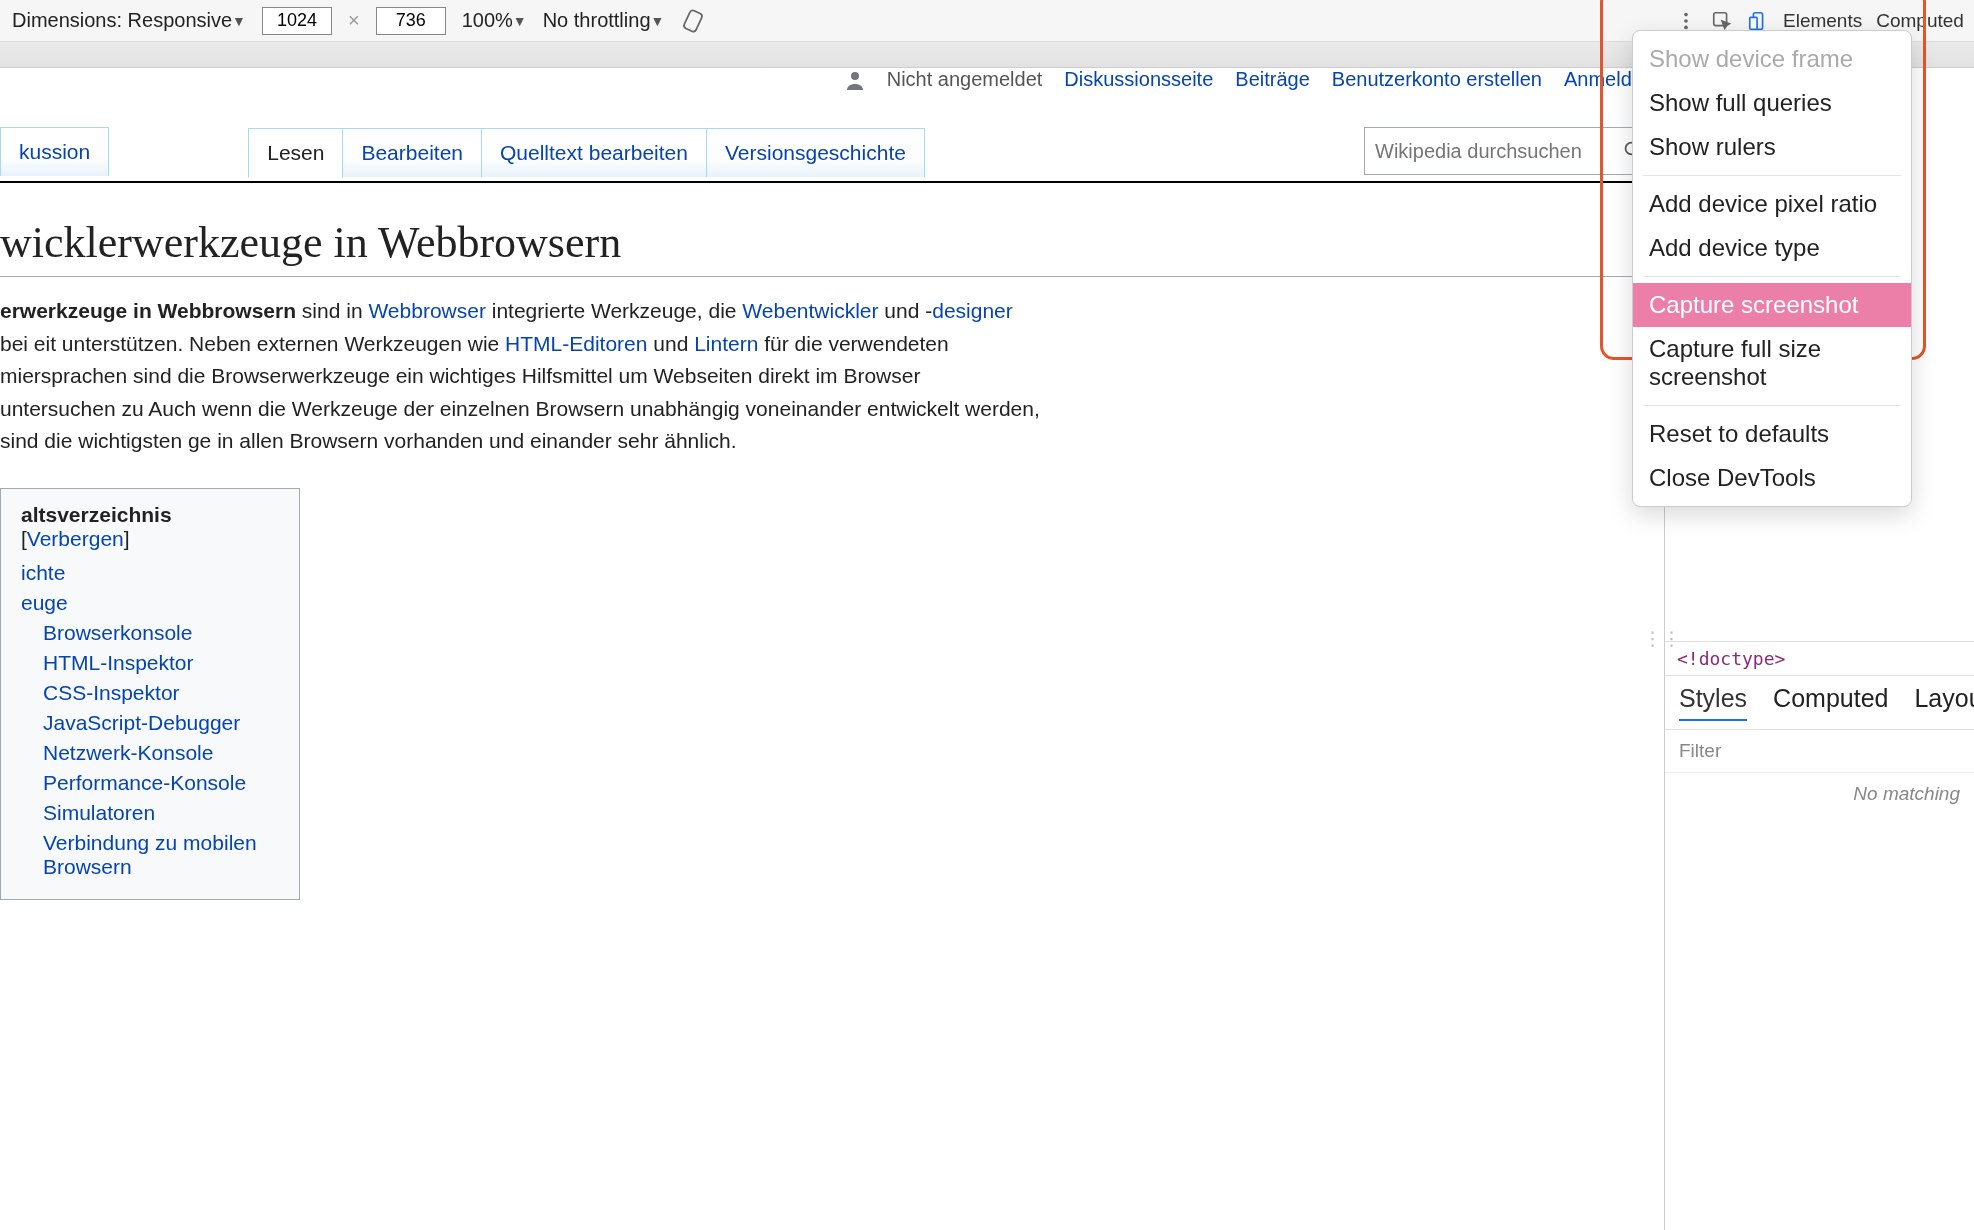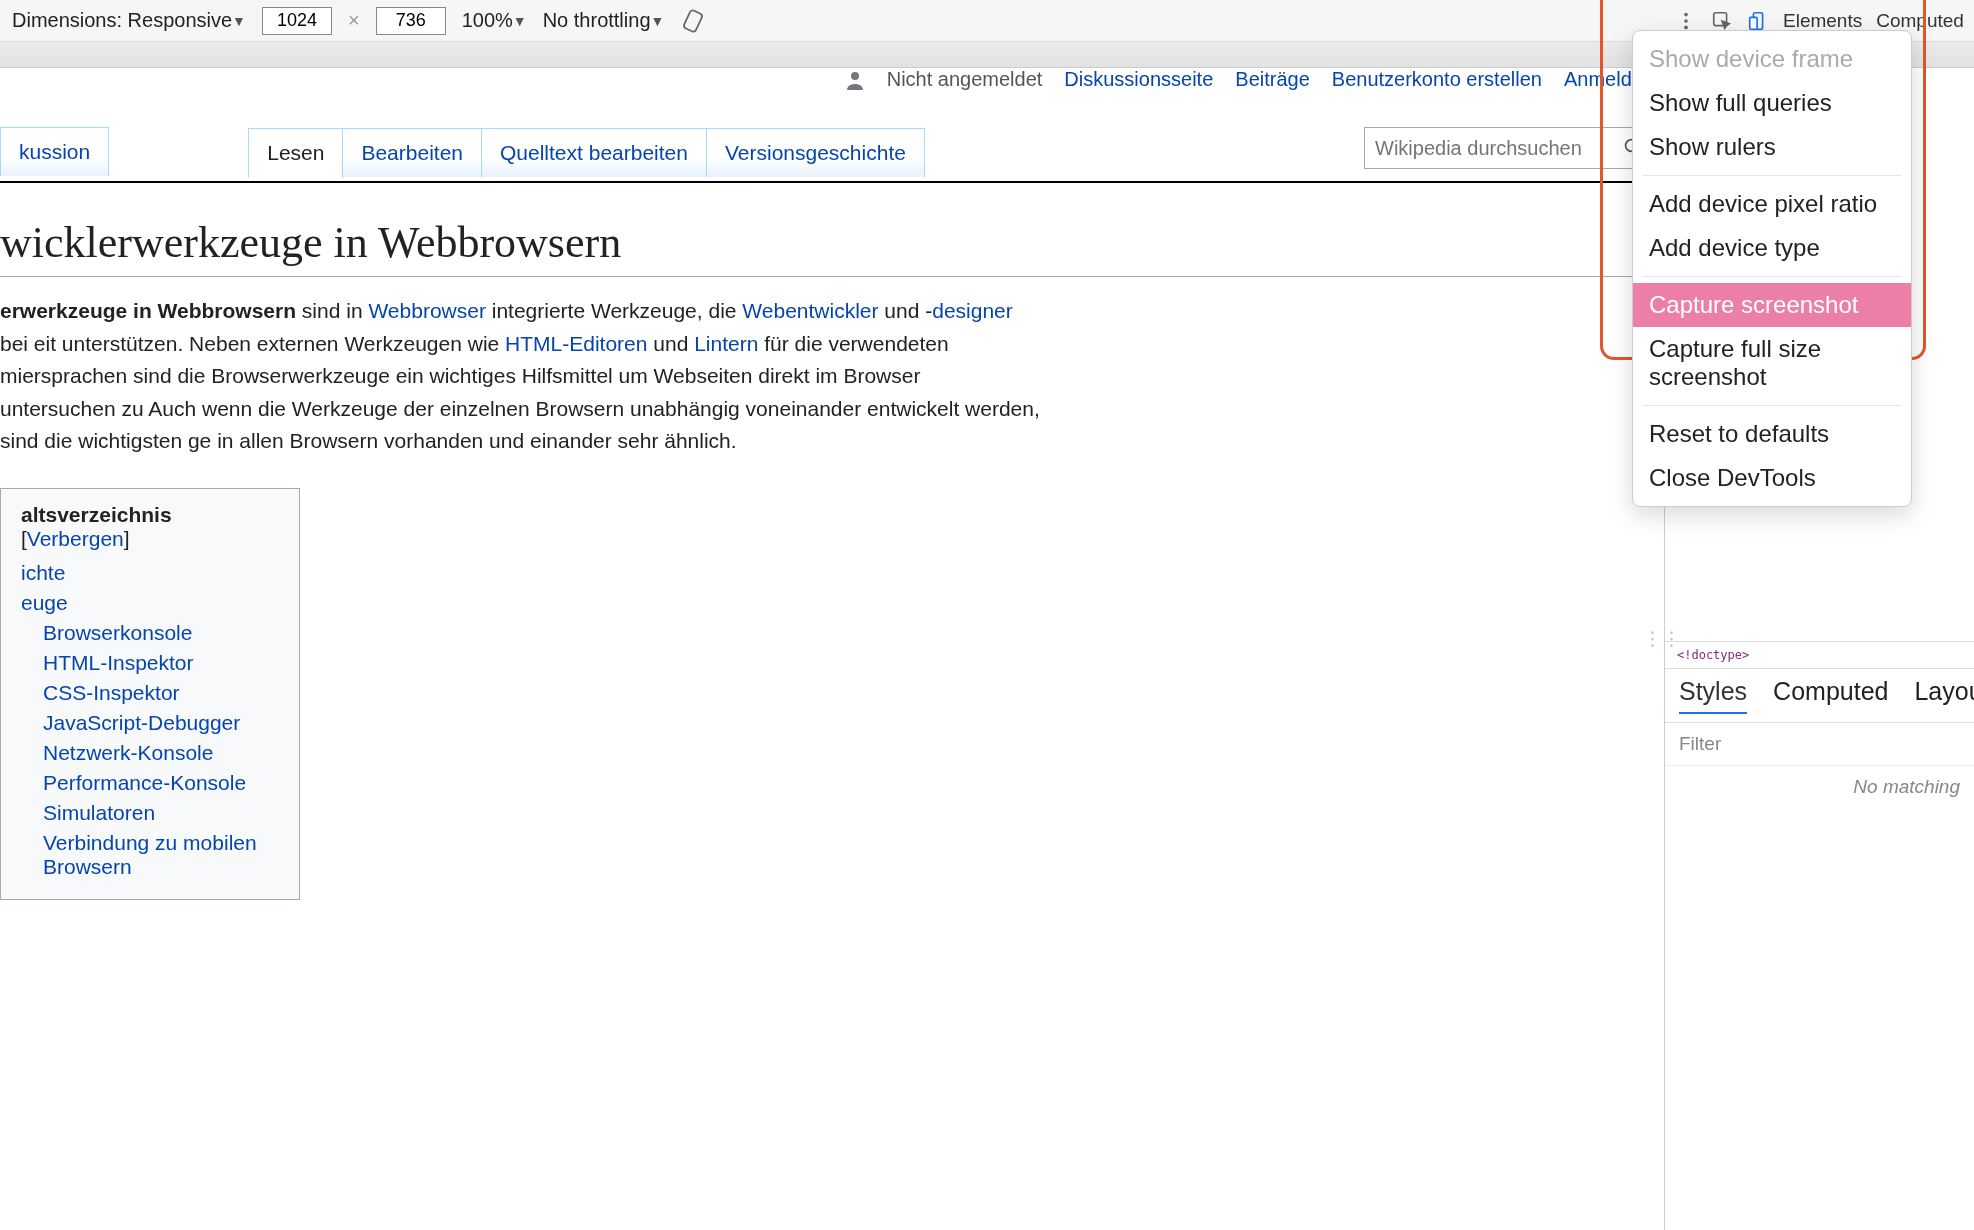--- a/index.html
+++ b/index.html
@@ -20,21 +20,21 @@
 
 .top-links { display: flex; gap: 22px; align-items: center; justify-content: flex-end; padding-right: 10px; font-size: 20px; color: #555; }
 .top-links a { color: #0645ad; text-decoration: none; }
 .person-icon { width: 20px; height: 20px; display: inline-block; color: #72777d; }
 
 .tab-row { display: flex; align-items: flex-start; margin-top: 36px; border-bottom: 2px solid #000000; height: 56px; }
 .left-tabs { display: flex; align-items: flex-end; }
 .right-tabs { display: flex; align-items: flex-end; margin-left: 140px; }
 .tab { padding: 12px 18px; color: #0645ad; font-size: 21px; cursor: pointer; background: linear-gradient(#fff 60%, #e8f2fc); border: 1px solid #a7d7f9; border-bottom: none; margin-right: -1px; }
 .tab.active { background: #fff; color: #202122; border-bottom: 1px solid #fff; position: relative; top: 1px; }
-.search-wrap { margin-left: auto; margin-right: 10px; display: flex; align-items: center; border: 1px solid #a2a9b1; height: 42px; width: 290px; padding: 0 10px; }
+.search-wrap { margin-left: auto; margin-right: 10px; display: flex; align-items: center; border: 1px solid #a2a9b1; height: 48px; width: 290px; padding: 0 10px; }
 .search-wrap input { border: none; outline: none; font-size: 20px; width: 100%; color: #72777d; }
 .search-icon { width: 22px; height: 22px; color: #555; }
 
 .heading { font-family: Georgia, "Times New Roman", serif; font-size: 44px; font-weight: 400; margin: 34px 0 10px 0; border-bottom: 1px solid #a2a9b1; padding-bottom: 8px; }
 
 .content-para { font-size: 21px; line-height: 1.55; margin-top: 18px; max-width: 1040px; }
 .content-para a { color: #0645ad; text-decoration: none; }
 
 .toc { border: 1px solid #a2a9b1; background: #f8f9fa; padding: 14px 20px; margin-top: 30px; width: 300px; font-size: 21px; }
 .toc-title { display: inline; font-weight: bold; }
@@ -43,21 +43,21 @@
 .toc li { margin: 6px 0; }
 .toc li a { color: #0645ad; text-decoration: none; }
 .toc li.sub { padding-left: 22px; }
 
 .devtools-right { width: 310px; border-left: 1px solid #ccc; background: #fff; position: relative; font-size: 19px; }
 .dt-top { height: 42px; display: flex; align-items: center; gap: 14px; padding: 0 10px; border-bottom: 1px solid #ddd; position: absolute; top: -68px; left: 0; right: 0; background: #f6f6f6; }
 .dt-top-icon { width: 22px; height: 22px; color: #666; cursor: pointer; }
 .dt-tab { color: #333; cursor: pointer; }
 .dt-code { font-family: Menlo, monospace; font-size: 17px; color: #8a2a7a; padding: 6px 10px; }
 .dt-code-block { padding-top: 30px; line-height: 1.4; white-space: pre; }
-.dt-crumb { border-top: 1px solid #ddd; border-bottom: 1px solid #ddd; padding: 6px 12px; color: #8a2a7a; font-family: Menlo, monospace; font-size: 12px; margin-top: 370px; }
+.dt-crumb { border-top: 1px solid #ddd; border-bottom: 1px solid #ddd; padding: 6px 12px; color: #8a2a7a; font-family: Menlo, monospace; font-size: 18px; margin-top: 370px; }
 .dt-styles-tabs { display: flex; gap: 26px; padding: 8px 14px; border-bottom: 1px solid #ddd; font-size: 25px; }
 .dt-styles-tabs .st-active { color: #333; border-bottom: 2px solid #1a73e8; padding-bottom: 6px; }
 .dt-filter { padding: 10px 14px; color: #888; border-bottom: 1px solid #eee; }
 .dt-nomatch { padding: 10px 14px; color: #888; font-style: italic; text-align: right; }
 
 .menu-popup { position: absolute; top: 30px; right: 62px; width: 280px; background: #fff; border: 1px solid #ccc; border-radius: 8px; box-shadow: 0 8px 24px rgba(0,0,0,0.15); padding: 6px 0; z-index: 50; }
 .menu-popup .mi { padding: 8px 16px; font-size: 24px; cursor: pointer; }
 .menu-popup .mi.disabled { color: #aaa; }
 .menu-popup .mi.sel { background: #ec7fa8; color: #fff; }
 .menu-popup .sep { height: 1px; background: #e5e5e5; margin: 6px 10px; }

